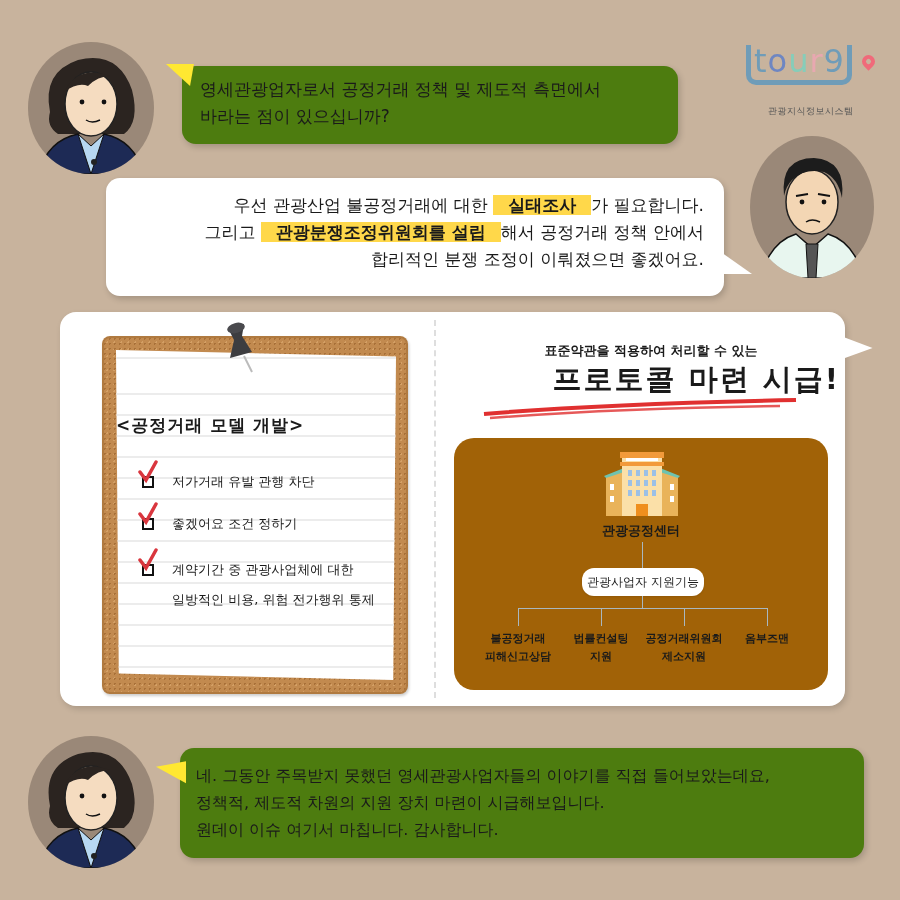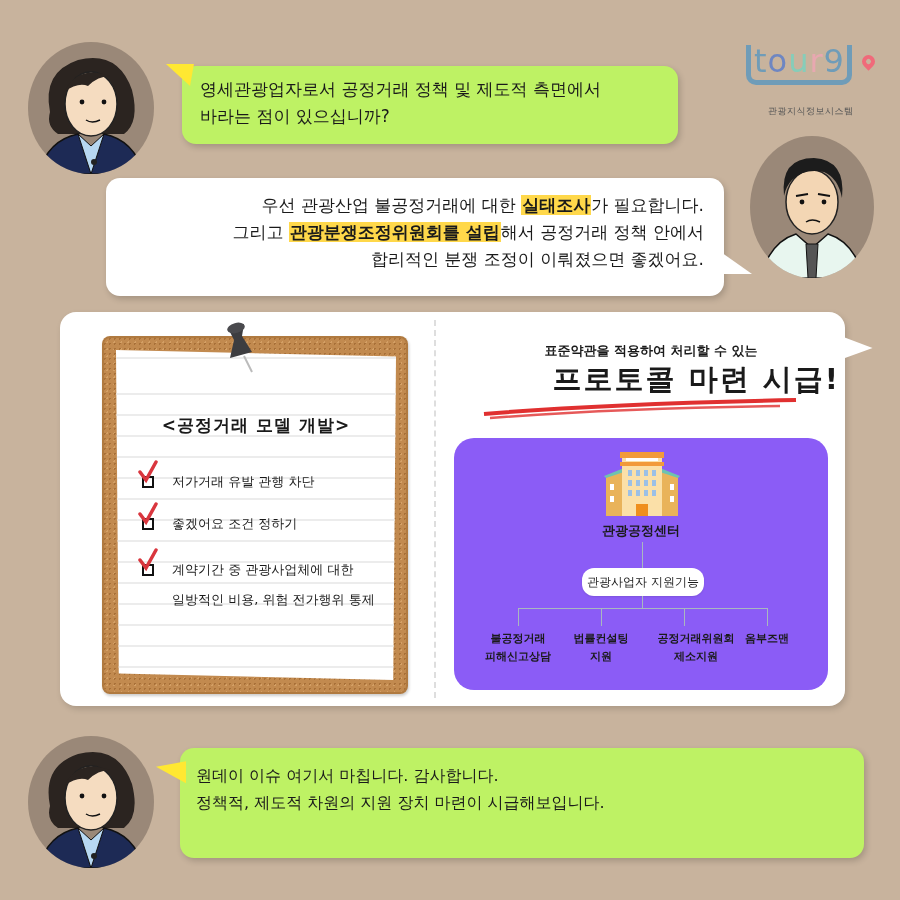--- a/index.html
+++ b/index.html
@@ -15,51 +15,51 @@
   .logo-letters .l4 { color: #e8a8b0; }
   .logo-letters .l5 { color: #6f9cb8; }
   .logo-pin { position: absolute; left: 116px; top: 10px; width: 13px; height: 13px; background: #f06a7a; border-radius: 50% 50% 50% 0; transform: rotate(-45deg); }
   .logo-pin::after { content: ""; position: absolute; left: 4px; top: 4px; width: 5px; height: 5px; background: #c8b39d; border-radius: 50%; }
   .logo-sub { position: absolute; left: 22px; top: 60px; font-size: 9px; color: #555; letter-spacing: 0.5px; }
 
   .avatar { position: absolute; width: 126px; height: 132px; border-radius: 50%; background: #9a8878; overflow: hidden; }
   .avatar svg { width: 100%; height: 100%; display: block; }
 
   .bubble { position: absolute; border-radius: 14px; font-size: 17px; line-height: 27px; box-shadow: 2px 3px 6px rgba(0,0,0,0.18); }
-  .bubble.yellow { background: #bef264; }
+  .bubble.yellow { background: #4d7c0f; }
   .bubble.white { background: #ffffff; }
   .tail { position: absolute; width: 0; height: 0; }
 
   .b1 { left: 182px; top: 66px; width: 496px; height: 78px; padding: 10px 18px; }
   .b1 .tail { left: -18px; top: -2px; border-top: 22px solid #ffe832; border-left: 28px solid transparent; transform: skewX(-10deg); }
   .b2 { left: 106px; top: 178px; width: 618px; height: 118px; padding: 14px 20px; text-align: right; }
   .b2 .tail { right: -28px; top: 72px; border-bottom: 24px solid #fff; border-right: 34px solid transparent; }
-  .hl { background: #ffd84a; font-weight: bold; padding: 0 1px; }
+  .hl { background: #ffd84a; font-weight: bold; padding: 0 15px; }
 
   .panel { position: absolute; left: 60px; top: 312px; width: 785px; height: 394px; background: #fff; border-radius: 16px; box-shadow: 2px 3px 6px rgba(0,0,0,0.15); }
   .panel .tail { right: -24px; top: 16px; border-top: 26px solid transparent; border-left: 30px solid #fff; transform: rotate(-20deg); }
   .divider { position: absolute; left: 374px; top: 8px; bottom: 8px; border-left: 2px dashed #dedede; }
 
   .cork { position: absolute; left: 42px; top: 24px; width: 306px; height: 358px; background: #c28a4f; border-radius: 8px; box-shadow: inset 0 0 0 2px #b07a40, 1px 2px 3px rgba(0,0,0,0.2);
           background-image: radial-gradient(#a87038 1px, transparent 1px), radial-gradient(#d4a066 1px, transparent 1px); background-size: 5px 5px, 7px 7px; background-position: 0 0, 2px 3px; }
   .paper { position: absolute; left: 14px; top: 14px; width: 280px; height: 330px; background: #fff;
            background-image: repeating-linear-gradient(to bottom, transparent 0, transparent 19px, #ececec 19px, #ececec 21px);
            background-position: 0 24px; clip-path: polygon(0 0, 100% 2%, 99% 100%, 1% 98%); }
   .pin { position: absolute; left: 118px; top: -14px; width: 44px; height: 54px; }
-  .memo-title { position: absolute; left: 0; width: 100%; top: 64px; text-align: center; font-size: 17px; font-weight: bold; letter-spacing: 1px; }
+  .memo-title { position: absolute; left: 0; width: 100%; top: 64px; font-size: 17px; font-weight: bold; letter-spacing: 1px; }
   .check-item { position: absolute; left: 26px; font-size: 13px; line-height: 28px; }
   .check-box { position: absolute; left: 0; top: 8px; width: 12px; height: 12px; border: 2px solid #111; }
   .check-mark { position: absolute; left: -4px; top: -8px; width: 20px; height: 24px; }
   .check-text { position: absolute; left: 30px; white-space: nowrap; }
 
   .promo-sub { position: absolute; left: 402px; width: 378px; top: 30px; text-align: center; font-size: 13px; font-weight: bold; }
   .promo-title { position: absolute; left: 402px; width: 378px; top: 48px; text-align: right; font-size: 29px; font-weight: bold; letter-spacing: 2px; }
   .promo-underline { position: absolute; left: 420px; top: 86px; width: 320px; height: 22px; }
 
-  .org { position: absolute; left: 394px; top: 126px; width: 374px; height: 252px; background: #8b5cf6; border-radius: 20px; }
+  .org { position: absolute; left: 394px; top: 126px; width: 374px; height: 252px; background: #a16207; border-radius: 20px; }
   .building { position: absolute; left: 150px; top: 12px; width: 76px; height: 66px; }
   .org-center { position: absolute; left: 0; width: 100%; top: 84px; text-align: center; font-weight: bold; font-size: 13px; }
   .org-line { position: absolute; background: #a9b7bf; }
   .org-func { position: absolute; left: 128px; top: 130px; width: 122px; height: 28px; background: #fff; border-radius: 12px; text-align: center; font-size: 12px; line-height: 28px; box-shadow: 0 1px 2px rgba(0,0,0,0.1); }
   .org-leaf { position: absolute; top: 192px; width: 86px; text-align: center; font-size: 11px; line-height: 18px; font-weight: bold; }
 
   .b3 { left: 180px; top: 748px; width: 684px; height: 110px; padding: 14px 16px; font-size: 16px; line-height: 27px; }
   .b3 .tail { left: -24px; top: 16px; border-top: 22px solid #ffe832; border-left: 30px solid transparent; transform: skewY(-10deg); }
   .line { display: block; white-space: nowrap; }
 </style>
@@ -203,21 +203,21 @@
     <div class="org-line" style="left:313px; top:170px; width:1px; height:18px;"></div>
 
     <div class="org-leaf" style="left:21px;">
       <span class="line">불공정거래</span>
       <span class="line">피해신고상담</span>
     </div>
     <div class="org-leaf" style="left:104px;">
       <span class="line">법률컨설팅</span>
       <span class="line">지원</span>
     </div>
-    <div class="org-leaf" style="left:187px;margin-left:12px;">
+    <div class="org-leaf" style="left:187px;">
       <span class="line">공정거래위원회</span>
       <span class="line">제소지원</span>
     </div>
     <div class="org-leaf" style="left:270px;">
       <span class="line">옴부즈맨</span>
     </div>
   </div>
 </div>
 
 <div class="avatar" style="left:28px; top:736px;">
@@ -229,15 +229,16 @@
       <circle cx="76" cy="60" r="2.4" fill="#111"></circle>
     <path d="M58 78 Q64 82 72 78" stroke="#111" stroke-width="1.5" fill="none"></path>
     <path d="M10 132 Q20 98 50 92 L63 112 L76 92 Q106 98 116 132 Z" fill="#1d2a55" stroke="#111" stroke-width="1.5"></path>
     <path d="M50 92 L63 132 L76 92 L63 104 Z" fill="#b7d8f2" stroke="#111" stroke-width="1"></path>
     <circle cx="66" cy="120" r="3" fill="#222"></circle>
   </svg>
 </div>
 
 <div class="bubble yellow b3">
   <div class="tail"></div>
+  <span class="line">네. 그동안 주목받지 못했던 영세관광사업자들의 이야기를 직접 들어보았는데요,</span>
+  <span class="line">정책적, 제도적 차원의 지원 장치 마련이 시급해보입니다.</span>
   <span class="line">원데이 이슈 여기서 마칩니다. 감사합니다.</span>
-  <span class="line">정책적, 제도적 차원의 지원 장치 마련이 시급해보입니다.</span>
 </div>
 
 </body></html>

